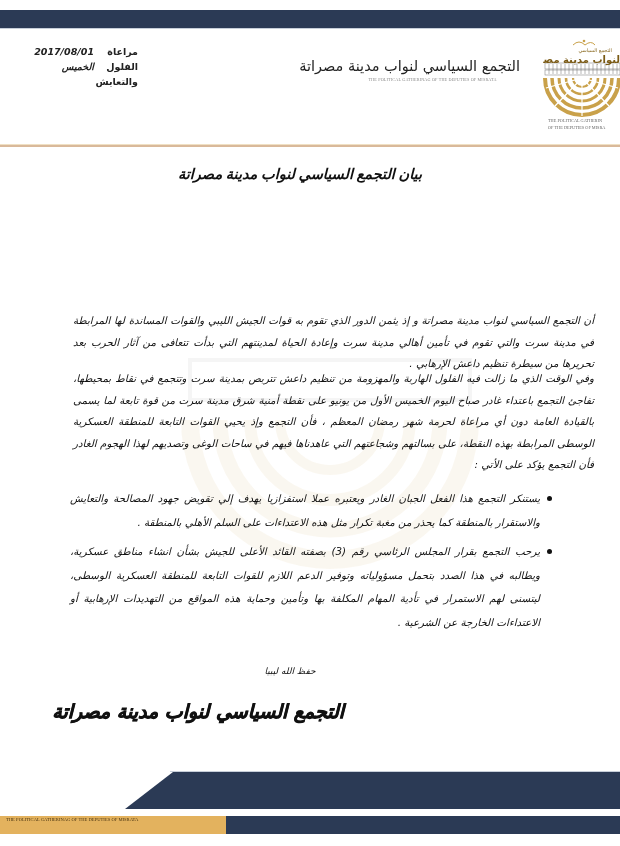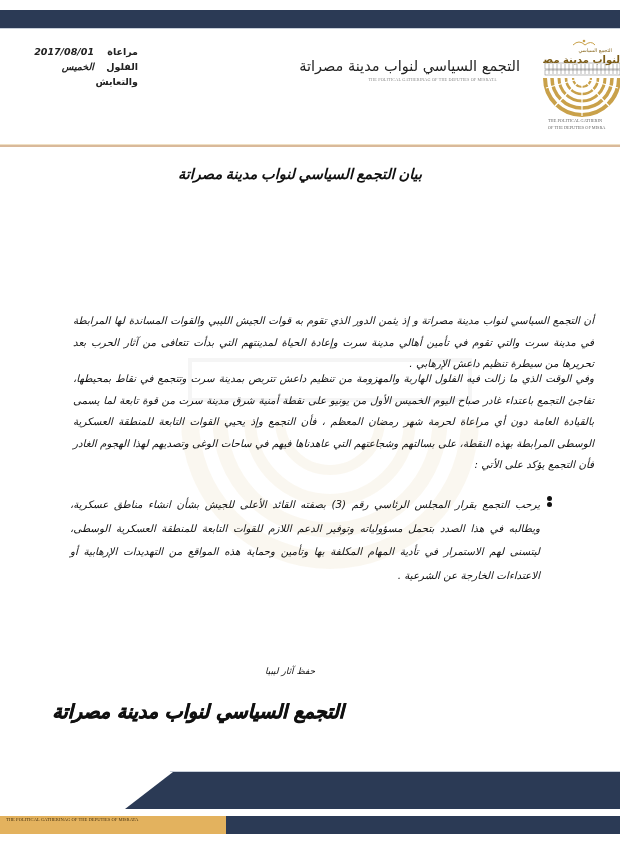--- a/index.html
+++ b/index.html
@@ -137,28 +137,29 @@
 <div class="title-block">
   <div class="title-line">بيان التجمع السياسي لنواب مدينة مصراتة</div>
 </div>
 
 <p class="body-text p1">أن التجمع السياسي لنواب مدينة مصراتة و إذ يثمن الدور الذي تقوم به قوات الجيش الليبي والقوات المساندة لها المرابطة في مدينة سرت والتي تقوم في تأمين أهالي مدينة سرت وإعادة الحياة لمدينتهم التي بدأت تتعافى من آثار الحرب بعد تحريرها من سيطرة تنظيم داعش الإرهابي .</p>
 <p class="body-text p2">وفي الوقت الذي ما زالت فيه الفلول الهاربة والمهزومة من تنظيم داعش تتربص بمدينة سرت  وتتجمع في نقاط بمحيطها، تفاجئ التجمع باعتداء غادر صباح اليوم الخميس الأول من يونيو على نقطة أمنية شرق مدينة سرت من قوة تابعة لما يسمى بالقيادة العامة دون أي مراعاة لحرمة شهر رمضان المعظم ، فأن التجمع وإذ يحيي القوات التابعة للمنطقة العسكرية الوسطى  المرابطة بهذه النقطة، على بسالتهم وشجاعتهم التي عاهدناها فيهم في ساحات الوغى وتصديهم لهذا الهجوم الغادر فأن التجمع يؤكد على الأتي :</p>
 
 <ul class="bullets">
   <li class="bullet-item">
     <span class="bullet-dot"></span>
+    <span>يستنكر التجمع هذا الفعل الجبان الغادر ويعتبره عملا استفزازيا يهدف إلي تقويض جهود المصالحة والتعايش والاستقرار بالمنطقة كما يحذر من مغبة تكرار مثل هذه الاعتداءات على السلم الأهلي بالمنطقة .</span>
   </li>
   <li class="bullet-item">
     <span class="bullet-dot"></span>
     <span>يرحب التجمع بقرار المجلس الرئاسي  رقم (3) بصفته القائد الأعلى  للجيش  بشأن انشاء مناطق عسكرية، ويطالبه في هذا الصدد بتحمل مسؤولياته وتوفير الدعم اللازم للقوات التابعة للمنطقة العسكرية الوسطى، ليتسنى لهم الاستمرار في تأدية المهام المكلفة بها وتأمين وحماية هذه المواقع من التهديدات الإرهابية أو الاعتداءات الخارجة عن الشرعية .</span>
   </li>
 </ul>
 
-<div class="closing">حفظ آثار ليبيا</div>
+<div class="closing">حفظ الله ليبيا</div>
 
 <div class="signature">التجمع السياسي لنواب مدينة مصراتة</div>
 
 <svg class="footer-svg" viewBox="0 0 620 76">
   <polygon points="173,2 620,2 620,39 125,39" fill="#2b3a55"></polygon>
   <line x1="170" y1="1.5" x2="620" y2="1.5" stroke="#c7ced9" stroke-width="1"></line>
   <rect x="0" y="46" width="226" height="18" fill="#e3b25e"></rect>
   <rect x="226" y="46" width="394" height="18" fill="#2b3a55"></rect>
 </svg>
 <div class="footer-en">THE POLITICAL GATHERINAG OF THE DEPUTIES OF MISRATA</div>

